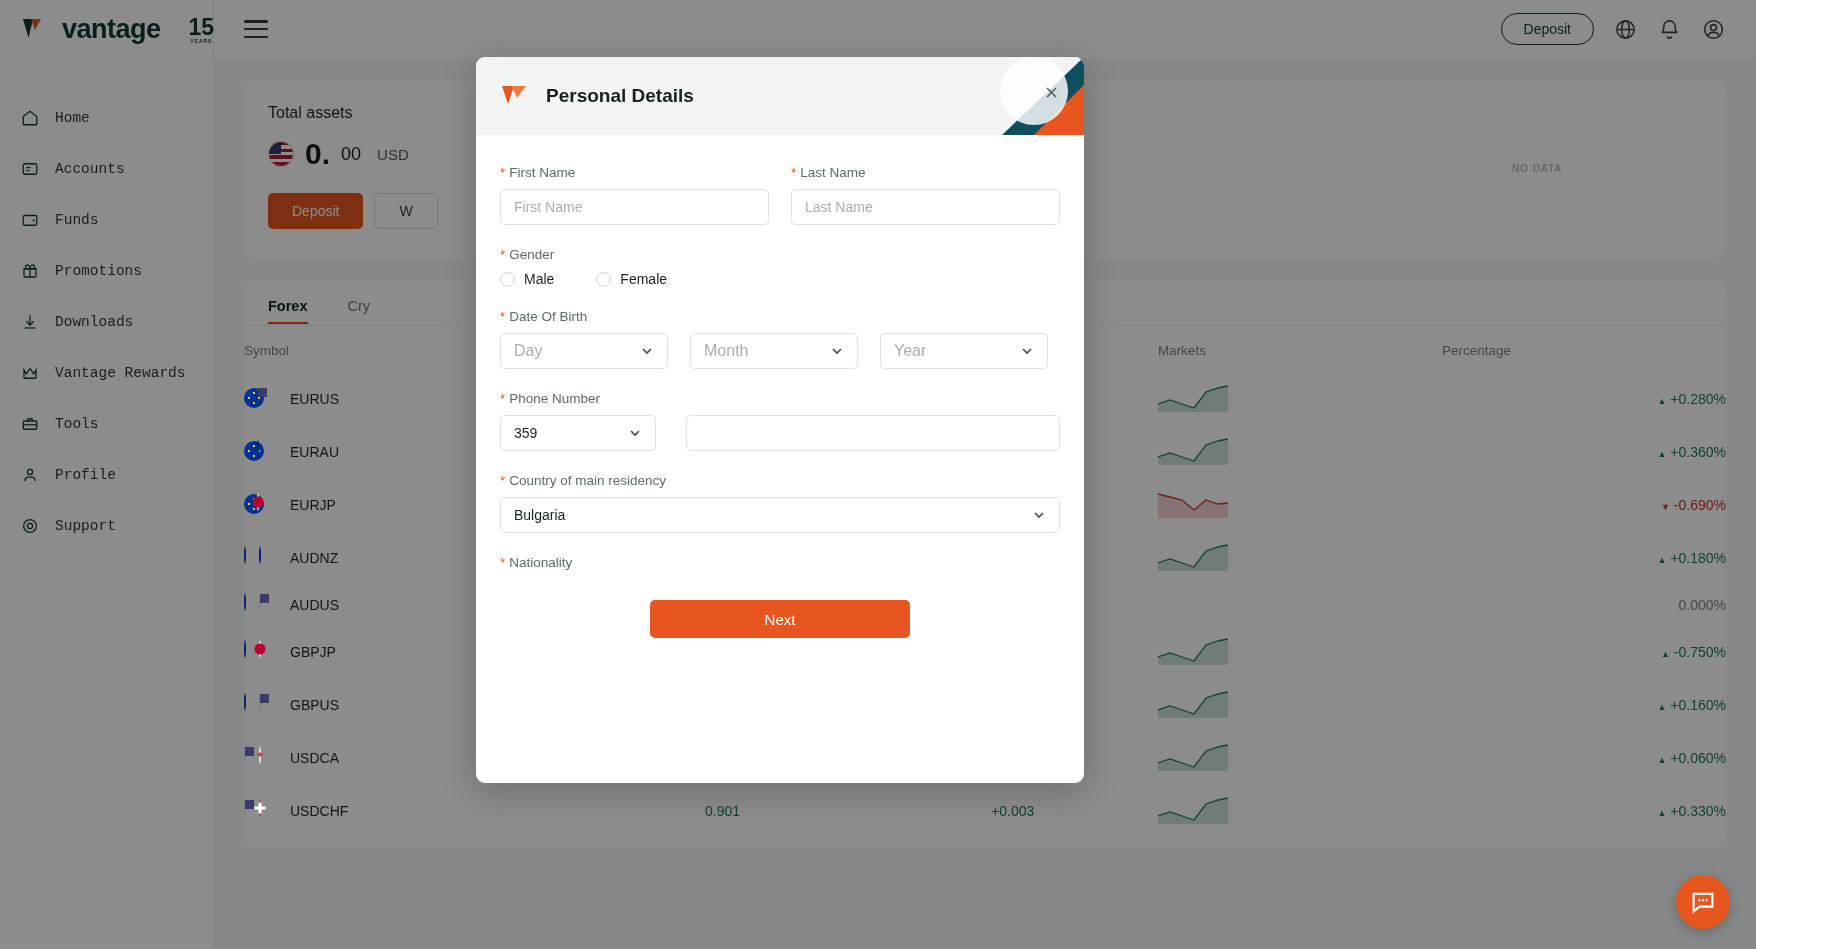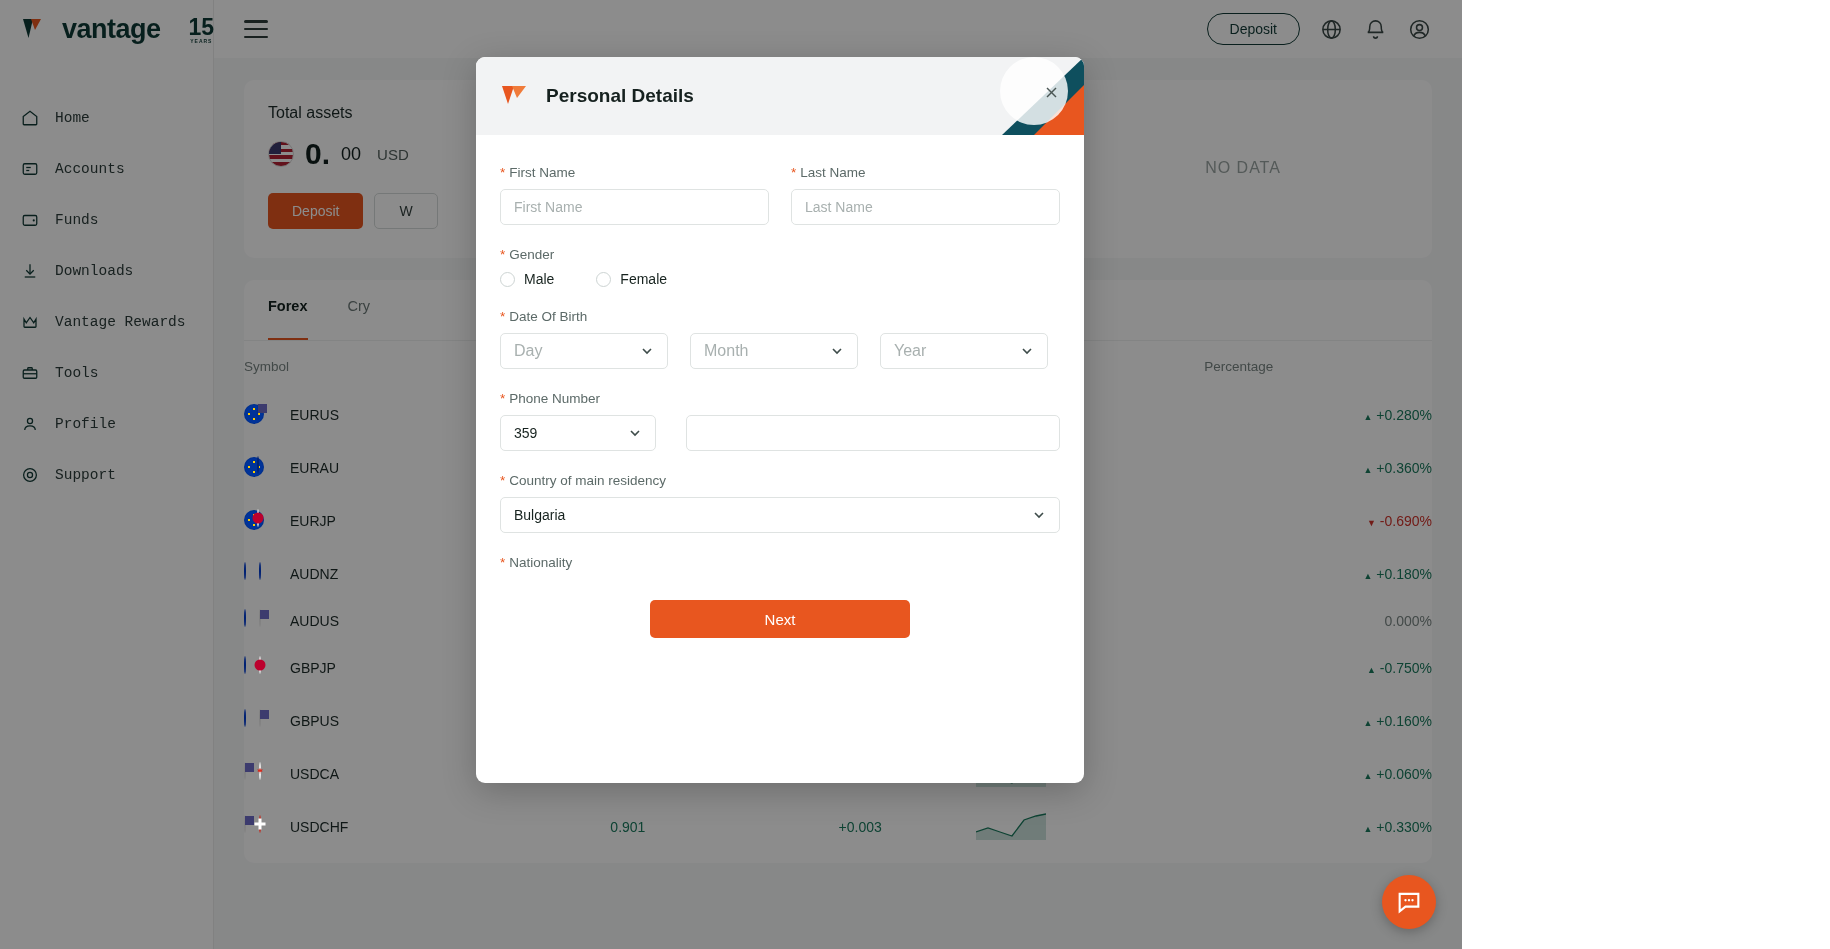--- a/index.html
+++ b/index.html
@@ -2,21 +2,21 @@
 <html><head>
 <meta charset="utf-8">
 <style>
   * { box-sizing: border-box; margin: 0; padding: 0; }
   html, body {
     width: 1830px; height: 949px;
     font-family: "Liberation Sans", sans-serif;
     overflow: hidden;
     background: #ffffff;
   }
-  #app { position: relative; width: 1462px; height: 949px; }
+  #app { position: relative; width: 1756px; height: 949px; }
 
   
   .bg-layer { position: absolute; inset: 0; display: flex; background: #ffffff; }
 
   .sidebar {
     width: 214px; height: 949px; background: #ffffff;
     flex: 0 0 214px; border-right: 1px solid #ececec;
   }
   .logo-wrap {
     height: 58px; display: flex; align-items: center; padding-left: 22px; gap: 14px;
@@ -75,25 +75,25 @@
   .btn-row { display: flex; gap: 11px; }
   .btn-primary {
     background: #e8561f; color: #fff; border: none; border-radius: 5px;
     padding: 9px 24px; font-size: 14px; cursor: pointer;
   }
   .btn-ghost {
     background: #fff; color: #33413f; border: 1px solid #d6dbda; border-radius: 5px;
     padding: 9px 24px; font-size: 14px; cursor: pointer;
   }
   .assets-right { width: 330px; display:flex; flex-direction:column; align-items:center; justify-content:center; }
-  .nodata { font-size: 16px; color: #9aa4a2; letter-spacing: 1px; }
+  .nodata { font-size: 10px; color: #9aa4a2; letter-spacing: 1px; }
 
   .market-card { background:#fff; border-radius:10px; margin-top: 22px; padding: 0 0 10px 0; }
   .tabs { display:flex; gap: 40px; padding: 18px 24px 0 24px; border-bottom: 1px solid #eef0f0; }
-  .tab { padding-bottom: 24px; font-size: 14.5px; color:#6a7776; cursor:pointer; }
+  .tab { padding-bottom: 8px; font-size: 14.5px; color:#6a7776; cursor:pointer; }
   .tab.active { color:#13211f; font-weight:bold; border-bottom: 2.5px solid #e8561f; }
   table.mkt { width:100%; border-collapse: collapse; }
   table.mkt th {
     text-align:left; font-weight:normal; font-size:13.5px; color:#798583;
     padding: 18px 0 14px 0;
   }
   table.mkt td { padding: 10px 0; font-size: 14px; color:#1d2b29; }
   .col-sym { padding-left: 24px; width: 270px;}
   .col-bid { width: 235px; }
   .col-chg { width: 235px; }
@@ -256,20 +256,32 @@
             <svg viewBox="0 0 24 24" fill="none" stroke="currentColor" stroke-width="1.7">
                 <rect x="3" y="6" width="18" height="13" rx="2"></rect>
                 <circle cx="17" cy="12.5" r="1.4" fill="currentColor" stroke="none"></circle>
               </svg>
           </span>
           <span>Funds</span>
         </div>
         <div class="nav-item">
           <span class="nav-ico">
             <svg viewBox="0 0 24 24" fill="none" stroke="currentColor" stroke-width="1.7">
+                <rect x="4" y="9" width="16" height="11" rx="1.5"></rect>
+                <line x1="3" y1="9" x2="21" y2="9"></line>
+                <line x1="12" y1="9" x2="12" y2="20"></line>
+                <path d="M9 9c-2 0-3-1-3-2.5S7 4 8.5 4 12 6 12 9"></path>
+                <path d="M15 9c2 0 3-1 3-2.5S17 4 15.5 4 12 6 12 9"></path>
+              </svg>
+          </span>
+          <span>Promotions</span>
+        </div>
+        <div class="nav-item">
+          <span class="nav-ico">
+            <svg viewBox="0 0 24 24" fill="none" stroke="currentColor" stroke-width="1.7">
                 <line x1="12" y1="3" x2="12" y2="15"></line>
                 <polyline points="7,11 12,16 17,11"></polyline>
                 <line x1="5" y1="20" x2="19" y2="20"></line>
               </svg>
           </span>
           <span>Downloads</span>
         </div>
         <div class="nav-item">
           <span class="nav-ico">
             <svg viewBox="0 0 24 24" fill="none" stroke="currentColor" stroke-width="1.7">

